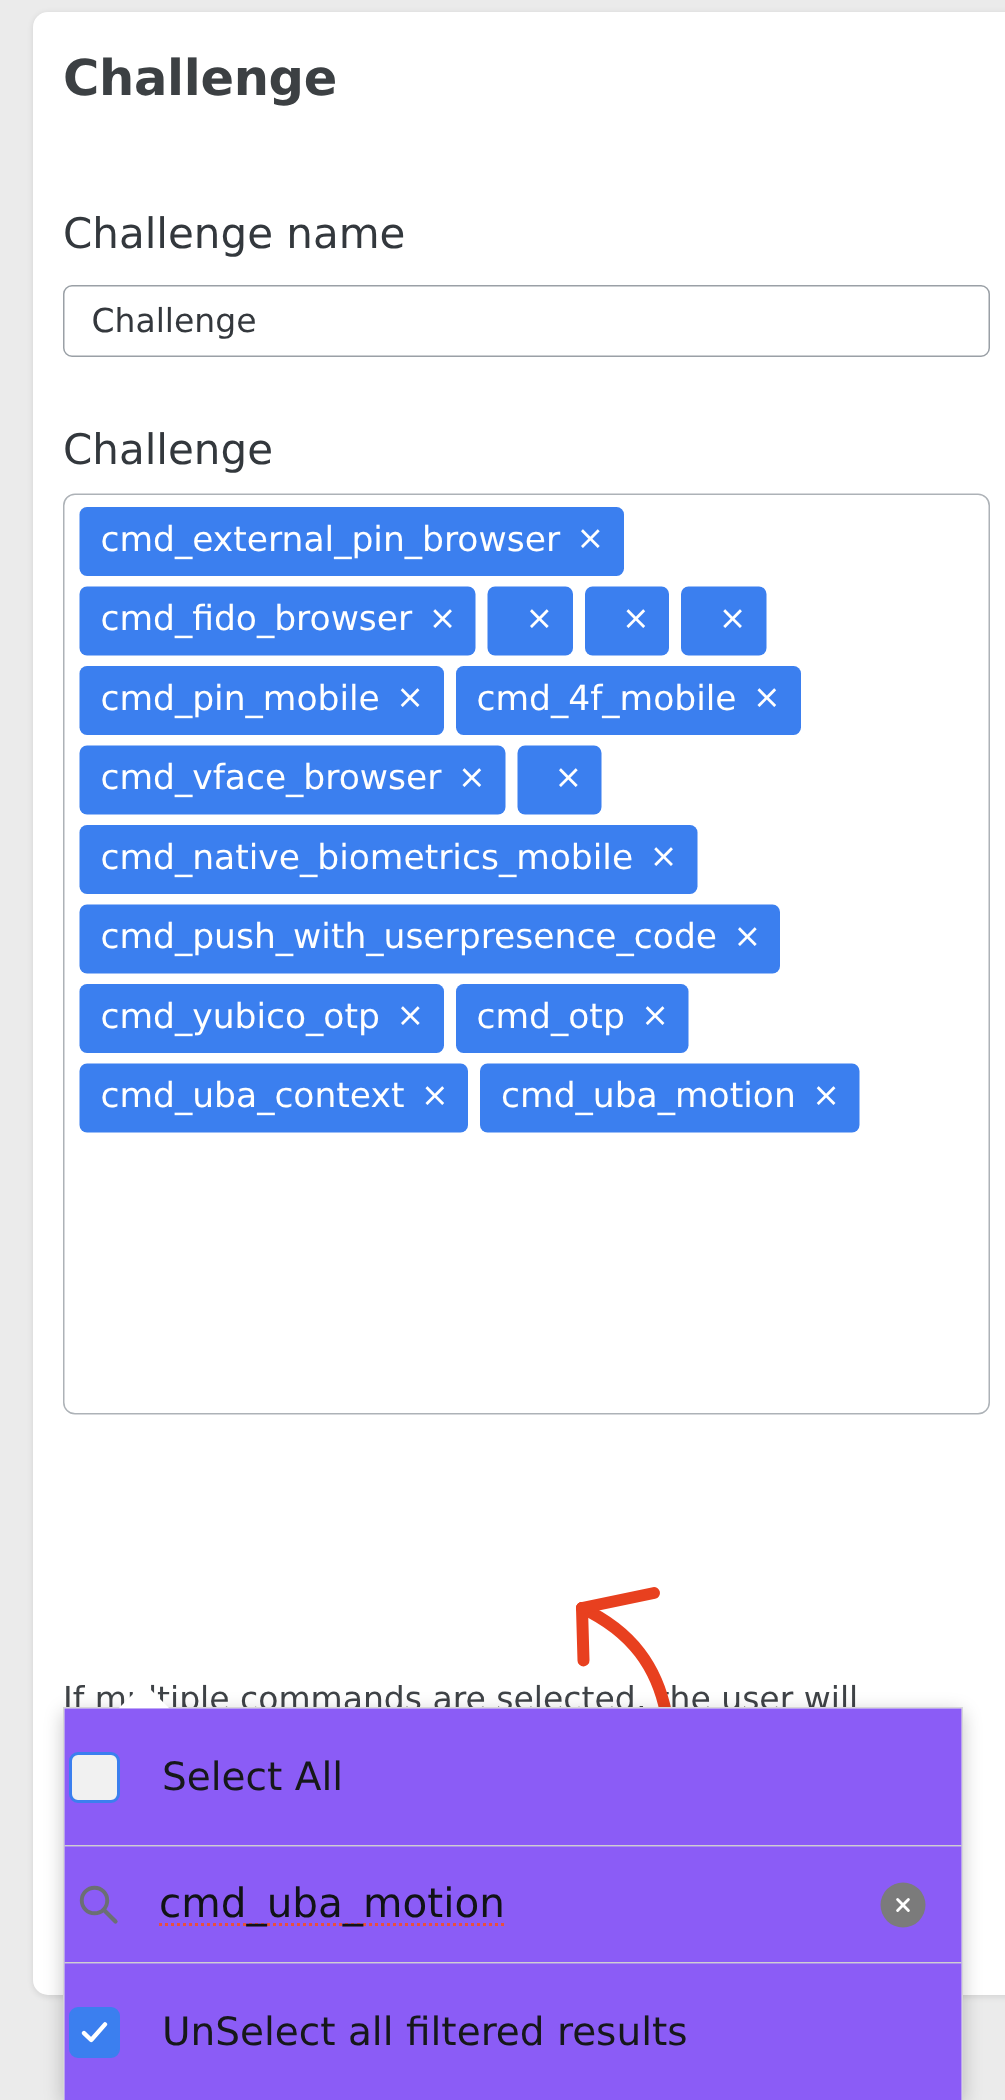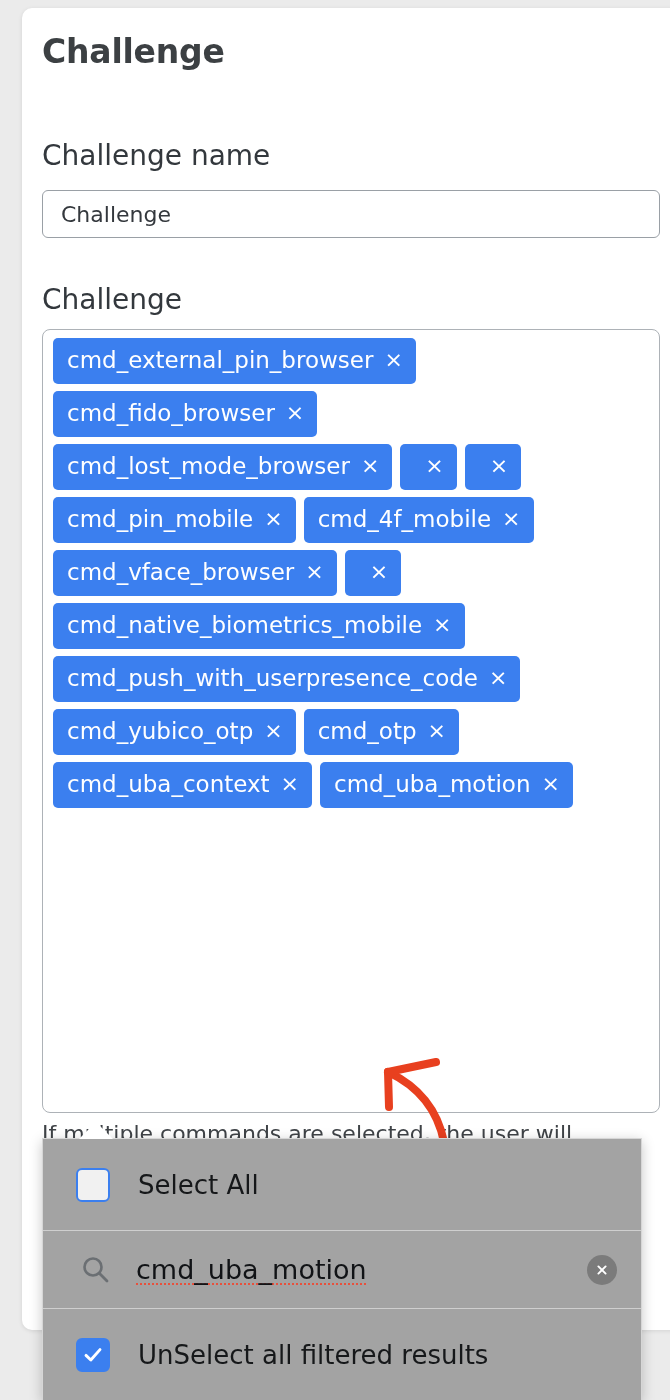--- a/index.html
+++ b/index.html
@@ -59,21 +59,21 @@
     font-size: 22px;
     color: #34383d;
     padding: 0 0 0 18px;
     outline: none;
   }
 
   
   .commands-box {
     position: absolute;
     left: 20px; top: 321px;
-    width: 618px; height: 784px;
+    width: 618px; height: 614px;
     border: 1px solid #adb2b7;
     border-radius: 8px;
     background: #ffffff;
     padding: 8px 10px 10px 10px;
     overflow: hidden;
   }
   .chip-wrap {
     display: flex;
     flex-wrap: wrap;
     align-content: flex-start;
@@ -138,23 +138,23 @@
     left: 36px; top: -17px;
     width: 0; height: 0;
     border-left: 17px solid transparent;
     border-right: 17px solid transparent;
     border-bottom: 17px solid #ffffff;
   }
   .dd-row {
     position: relative;
     display: flex;
     align-items: center;
-    background: #a3a3a3;
+    background: #8b5cf6;
     border-bottom: 1px solid #cfcfcf;
-    padding-left: 33px;
+    padding-left: 3px;
   }
   .dd-row-select-all { height: 92px; }
   .dd-row-search     { height: 78px; }
   .dd-row-unselect   { height: 92px; border-bottom: none; }
 
   .checkbox {
     width: 34px; height: 34px;
     border-radius: 6px;
     flex: none;
   }
@@ -228,21 +228,20 @@
       <div class="chip-wrap">
         <span class="chip">
           <span class="chip-label">cmd_external_pin_browser</span>
           <span class="chip-x">×</span>
         </span>
         <span class="chip">
           <span class="chip-label">cmd_fido_browser</span>
           <span class="chip-x">×</span>
         </span>
         <span class="chip">
-          <span class="chip-label">cmd_lost_mode_browser</span>
           <span class="chip-x">×</span>
         </span>
         <span class="chip">
           <span class="chip-x">×</span>
         </span>
         <span class="chip">
           <span class="chip-x">×</span>
         </span>
         <span class="chip">
           <span class="chip-label">cmd_pin_mobile</span>

